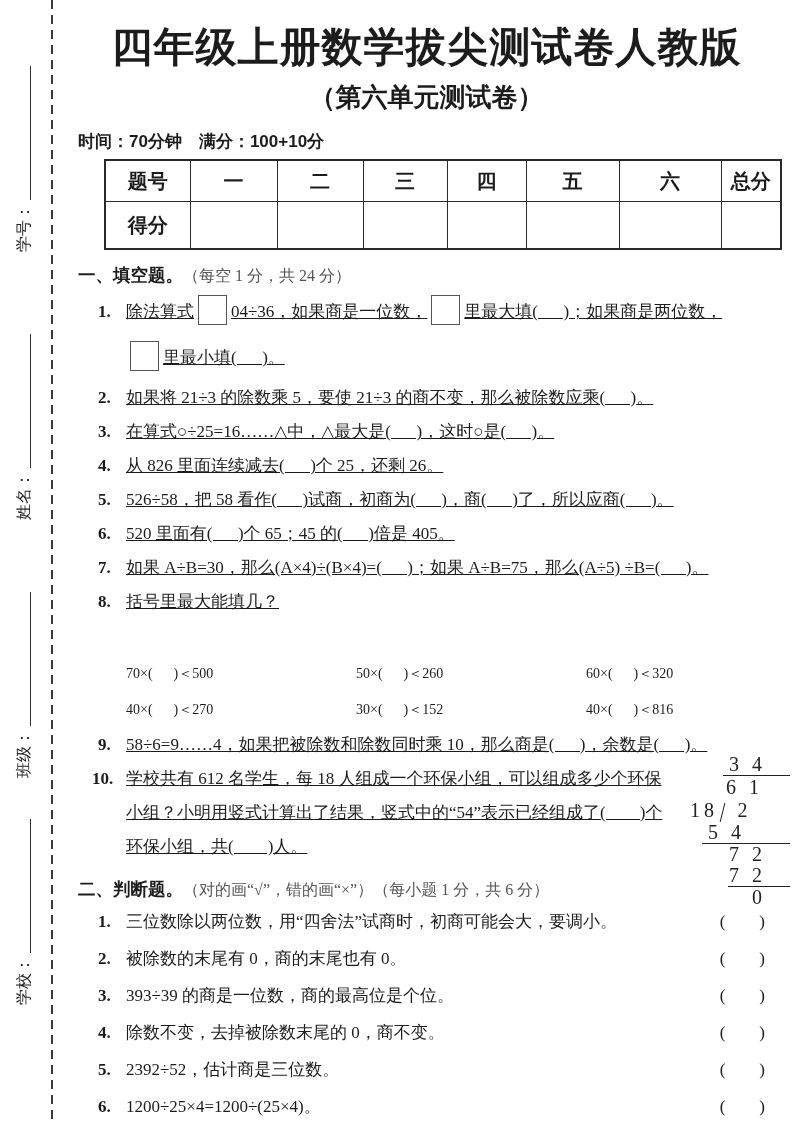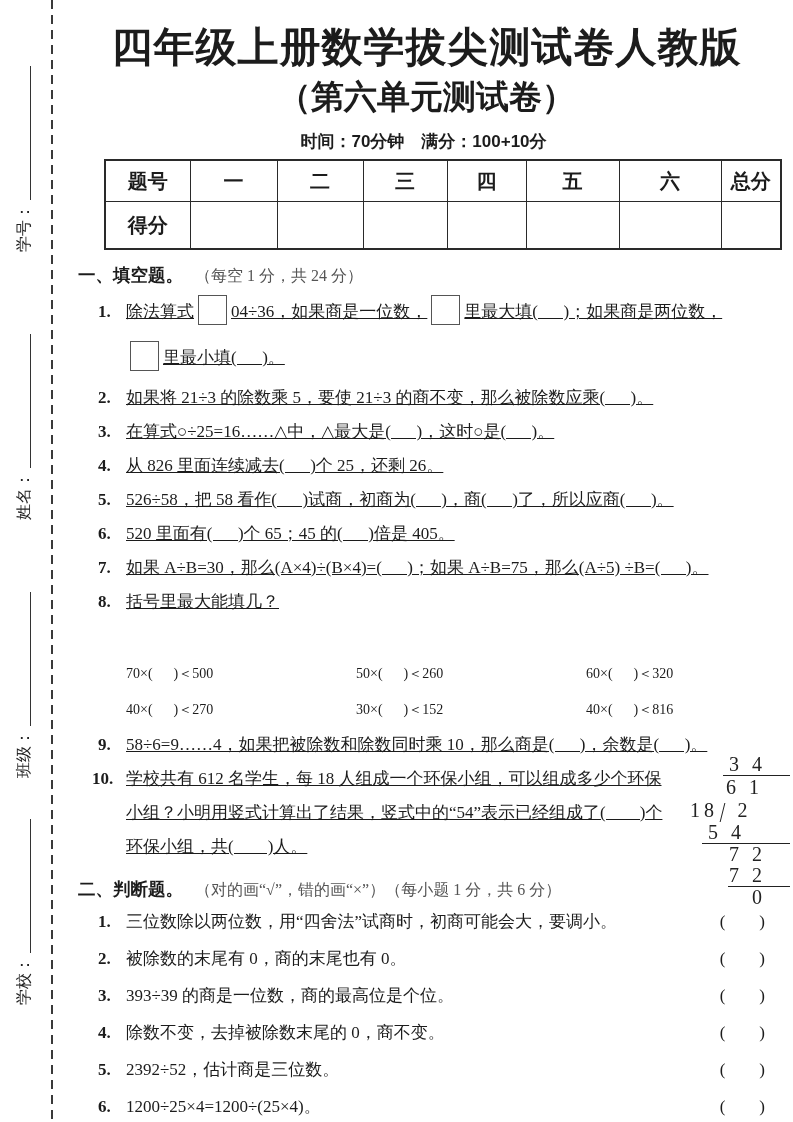--- a/index.html
+++ b/index.html
@@ -30,43 +30,43 @@
   .main { position: absolute; left: 78px; top: 0; width: 697px; }
 
   .title {
     margin-top: 22px; text-align: center;
     font-family: "Liberation Sans", "DejaVu Sans", sans-serif;
     font-weight: 700; font-size: 41px; line-height: 50px; letter-spacing: 1px;
   }
   .subtitle {
     margin-top: 5px; text-align: center;
     font-family: "Liberation Sans", "DejaVu Sans", sans-serif;
-    font-weight: 700; font-size: 33px; line-height: 40px;
+    font-weight: 700; font-size: 26px; line-height: 40px;
   }
   .meta {
     margin-top: 13px; margin-bottom: 6px; padding-right: 6px;
-    text-align: center;
+    text-align: left;
     font-family: "Liberation Sans", "DejaVu Sans", sans-serif;
     font-weight: 700; font-size: 17px;
   }
 
   table.score {
     border-collapse: collapse; margin-left: 26px;
     table-layout: fixed; width: 676px;
   }
   table.score td {
     border: 1px solid #2a2a2a; text-align: center;
     font-size: 20px; font-weight: 600; padding: 0;
   }
   table.score { border: 2px solid #2a2a2a; }
   table.score tr.r1 td { height: 40px; }
   table.score tr.r2 td { height: 46px; }
 
   .sec-head { margin-top: 12px; font-size: 17.5px; font-weight: 700; line-height: 26px; }
-  .sec-head .note { font-weight: 400; color: #555; font-size: 16px; margin-left: 12px; }
+  .sec-head .note { font-weight: 400; color: #555; font-size: 16px; }
 
   .q { position: relative; padding-left: 48px; font-size: 17px; line-height: 34px; text-decoration: underline; }
   .qnum { display: inline-block; width: 24px; margin-left: -28px; margin-right: 4px; font-weight: 700; }
   .qnum.wide { width: 30px; margin-left: -34px; }
 
   .ansbox {
     display: inline-block; width: 27px; height: 28px;
     border: 1.5px solid #555; vertical-align: -8px; margin: 0 4px;
     background: #fff;
   }

